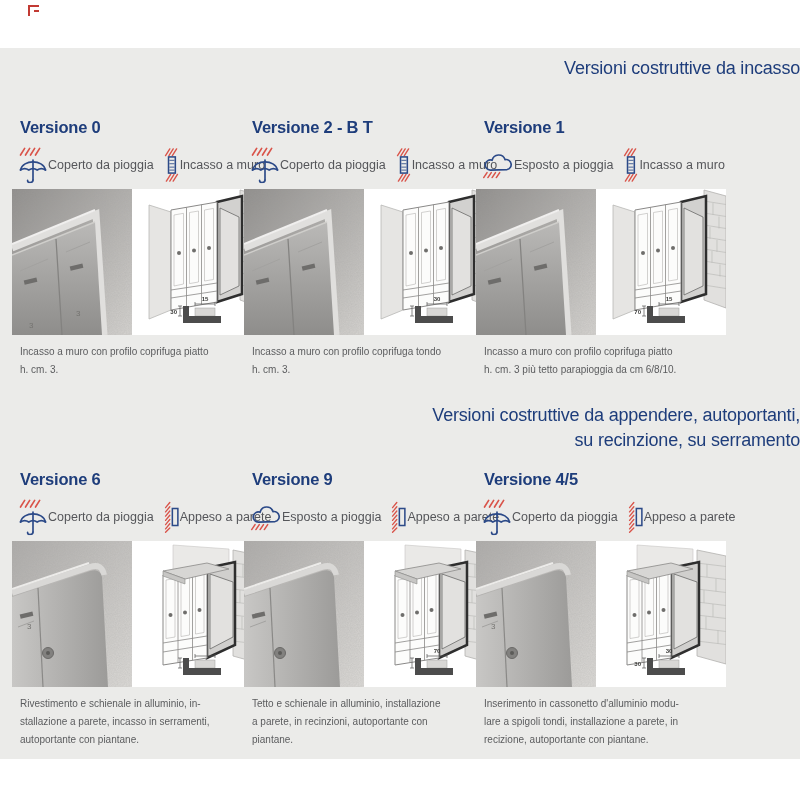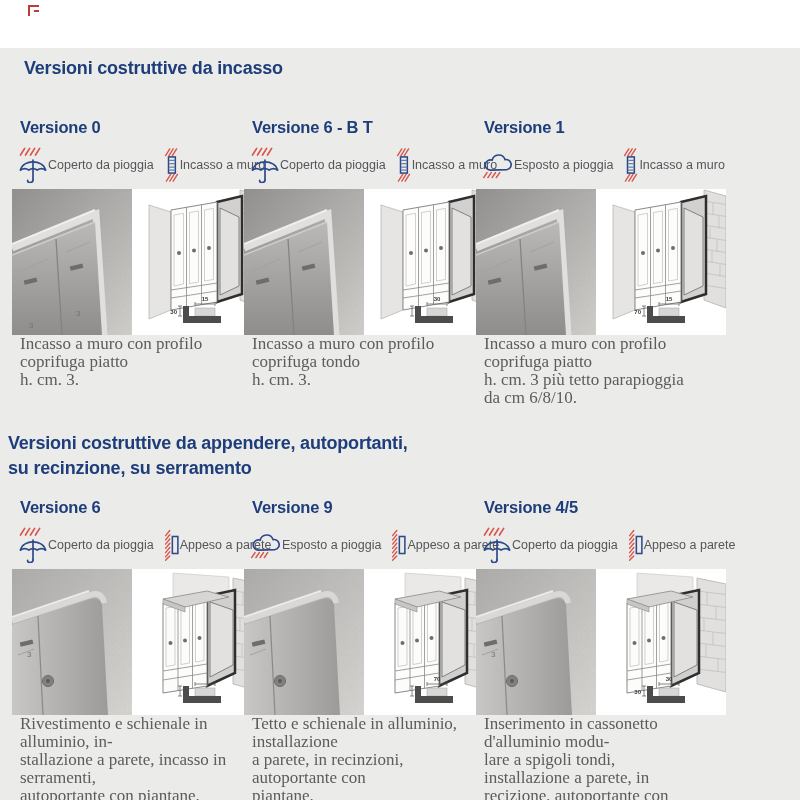--- a/index.html
+++ b/index.html
@@ -9,23 +9,24 @@
     -webkit-font-smoothing:antialiased;
     overflow:hidden;
   }
   .topband { height:48px; background:#ffffff; position:relative; }
   .crop-mark { position:absolute; left:28px; top:5px; width:14px; height:12px; }
 
   .content { background:#ebebe9; padding:8px 0 10px 0; }
 
   h1.section-title {
     margin:0 0 0 24px;
-    color:#1e3d7b; font-size:18px; font-weight:bold;
+    color:#1e3d7b; font-size:18px; font-weight:normal;
     line-height:25px; letter-spacing:-0.2px;
     white-space:pre-line;
+    text-align:right;
   }
   h1.second { margin-top:24px;margin-left:8px; }
 
   .grid { display:flex; gap:12px; padding:0 12px; margin-top:36px; }
   .grid.second { margin-top:16px; }
   .card { width:220px; }
 
   h2.vtitle {
     margin:0 0 7px 8px;
     color:#1e3d7b; font-size:16.5px; font-weight:bold;
@@ -36,24 +37,23 @@
   .blabel { font-size:12.5px; color:#55565a; white-space:nowrap; }
   svg.bicon-umbrella { width:30px; height:38px; }
   svg.bicon-cloud { width:32px; height:28px; }
   svg.bicon-wall { width:17px; height:36px; }
 
   .figure { margin-top:3px; width:250px; height:146px; background:#ffffff; display:flex; }
   svg.photo { width:120px; height:146px; display:block; }
   svg.illu  { width:125px; height:146px; display:block; margin-left:5px; }
 
   p.caption {
-    margin:0 0 0 8px;
-    font-size:17px; line-height:18px; color:#5b5c5e;
+    margin:8px 0 0 8px;
+    font-size:10px; line-height:18px; color:#5b5c5e;
     white-space:pre-line;
-    font-family:Liberation Serif, serif;
   }
 
   .doornum { font-size:8px; fill:#747370; }
   .dim { font-size:6px; font-weight:bold; fill:#3d3d3b; }
   .hidden-defs { position:absolute; width:0; height:0; }
 </style>
 </head>
 <body>
 
 <svg class="hidden-defs" aria-hidden="true">
@@ -307,21 +307,21 @@
           <use href="#sym-illu-recessed"></use>
           <text class="dim" text-anchor="middle" x="68" y="112">15</text>
           <text class="dim" text-anchor="end" x="40" y="125">30</text>
         </svg>
       </div>
       <p class="caption">Incasso a muro con profilo coprifuga piatto
 h. cm. 3.</p>
     </div>
 
     <div class="card">
-      <h2 class="vtitle">Versione 6 - B T</h2>
+      <h2 class="vtitle">Versione 2 - B T</h2>
       <div class="badges">
         <div class="badge">
           <svg class="bicon-umbrella" viewBox="0 0 36 44">
               <use href="#sym-umbrella"></use>
             </svg>
           <span class="blabel">Coperto da pioggia</span>
         </div>
         <div class="badge">
           <svg class="bicon-wall" viewBox="0 0 20 40">
               <use href="#sym-wall-recessed"></use>

